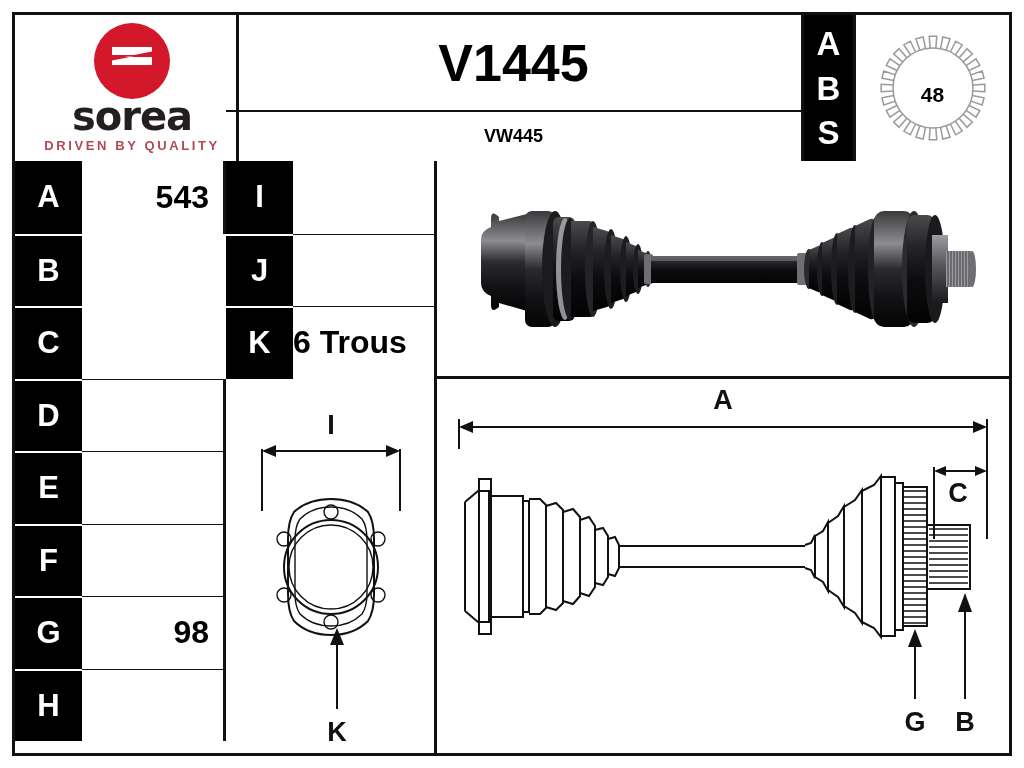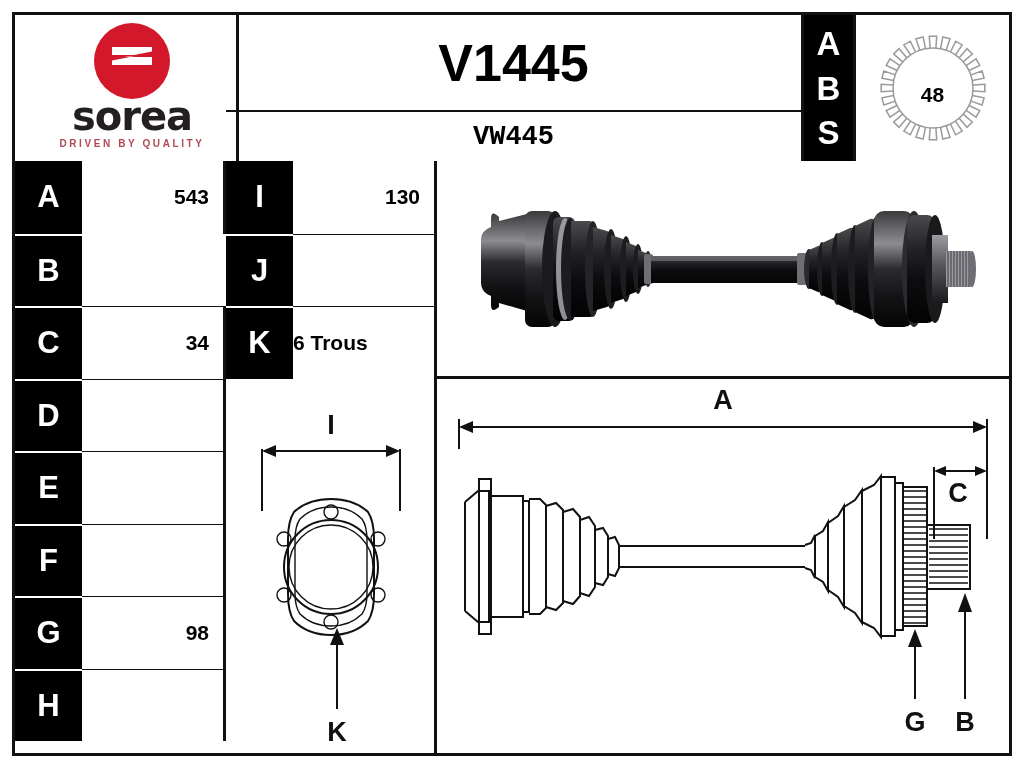--- a/index.html
+++ b/index.html
@@ -15,33 +15,33 @@
   .header{position:absolute;left:0;top:0;width:100%;height:146px;}
 
   .logo-cell{position:absolute;left:0;top:0;width:211px;height:146px;
              border-right:3px solid #111;box-sizing:border-box;
              display:flex;flex-direction:column;align-items:center;justify-content:flex-start;margin-left:13px;}
   .logo-mark{margin-top:8px;width:76px;height:76px;border-radius:50%;background:#d2182a;
              position:relative;}
   .logo-mark .s-glyph{position:absolute;left:0;top:0;width:100%;height:100%;}
   .logo-word{font-family:"DejaVu Sans",sans-serif;font-weight:bold;font-size:40px;
              letter-spacing:-1px;line-height:38px;color:#231f20;margin-top:-2px;}
-  .logo-tag{font-family:"Liberation Sans",sans-serif;font-size:10px;font-weight:bold;
+  .logo-tag{font-family:"Liberation Sans",sans-serif;font-size:13px;font-weight:bold;
             letter-spacing:2.6px;color:#b04a55;margin-top:3px;}
 
   .title-cell{position:absolute;left:211px;top:0;width:578px;height:146px;
               border-right:3px solid #111;box-sizing:border-box;padding-left:20px;}
   .title-main{position:absolute;left:0;top:0;width:100%;height:97px;
               border-bottom:2px solid #111;box-sizing:border-box;
               display:flex;align-items:center;justify-content:center;}
   .title-main span{font-family:"Liberation Sans",sans-serif;font-weight:bold;font-size:52px;
                    letter-spacing:0px;line-height:52px;}
   .title-sub{position:absolute;left:0;top:97px;width:100%;height:49px;
              display:flex;align-items:center;justify-content:center;}
-  .title-sub span{font-family:Liberation Mono, monospace;font-weight:bold;font-size:27px;}
+  .title-sub span{font-family:Liberation Sans, sans-serif;font-weight:bold;font-size:18px;}
 
   .abs-cell{position:absolute;left:789px;top:0;width:49px;height:146px;background:#000;
             display:flex;flex-direction:column;align-items:center;justify-content:space-evenly;}
   .abs-cell span{color:#fff;font-family:"Liberation Sans",sans-serif;font-weight:bold;
                  font-size:33px;line-height:33px;}
 
   .abs-gear-cell{position:absolute;left:838px;top:0;width:156px;height:146px;
                  border-left:3px solid #111;box-sizing:border-box;
                  display:flex;align-items:center;justify-content:center;}
   .gear-wrap{position:relative;width:120px;height:120px;}
@@ -58,21 +58,21 @@
 
   .row{position:relative;height:72.5px;display:flex;box-sizing:border-box;}
   .row .lab{width:67px;background:#000;color:#fff;display:flex;align-items:center;
             justify-content:center;font-family:"Liberation Sans",sans-serif;
             font-weight:bold;font-size:31px;box-sizing:border-box;
             border-top:2px solid #fff;}
   .row:first-child .lab{border-top:none;}
   .row .val{flex:1;border-top:1.5px solid #111;border-left:0;box-sizing:border-box;
             display:flex;align-items:center;justify-content:flex-end;
             padding-right:14px;font-family:"Liberation Sans",sans-serif;
-            font-weight:bold;font-size:21px;}
+            font-weight:bold;font-size:32px;}
   .row:first-child .val{border-top:none;}
   .row .val.txt{justify-content:flex-start;padding-left:0;padding-right:0;}
 
   .colB .row .val{border-right:0;}
 
   
   .colA .row .val{border-right:3px solid #111;}
   .panelwrap{position:absolute;left:422px;top:146px;width:572px;height:595px;box-sizing:border-box;}
   .panel-photo{position:absolute;left:0;top:0;width:100%;height:217.5px;
                border-bottom:3px solid #111;box-sizing:border-box;overflow:hidden;}
@@ -140,21 +140,20 @@
       <div class="col colA" id="colA">
           <div class="row">
             <div class="lab">A</div>
             <div class="val">543</div>
           </div>
           <div class="row">
             <div class="lab">B</div>
           </div>
           <div class="row">
             <div class="lab">C</div>
-            <div class="val">34</div>
           </div>
           <div class="row">
             <div class="lab">D</div>
             <div class="val"></div>
           </div>
           <div class="row">
             <div class="lab">E</div>
             <div class="val"></div>
           </div>
           <div class="row">
@@ -167,21 +166,20 @@
           </div>
           <div class="row">
             <div class="lab">H</div>
             <div class="val"></div>
           </div>
         </div>
 
       <div class="col colB" id="colB" style="height:217.5px;">
           <div class="row">
             <div class="lab">I</div>
-            <div class="val">130</div>
           </div>
           <div class="row">
             <div class="lab">J</div>
             <div class="val"></div>
           </div>
           <div class="row">
             <div class="lab">K</div>
             <div class="val txt">6 Trous</div>
           </div>
         </div>

